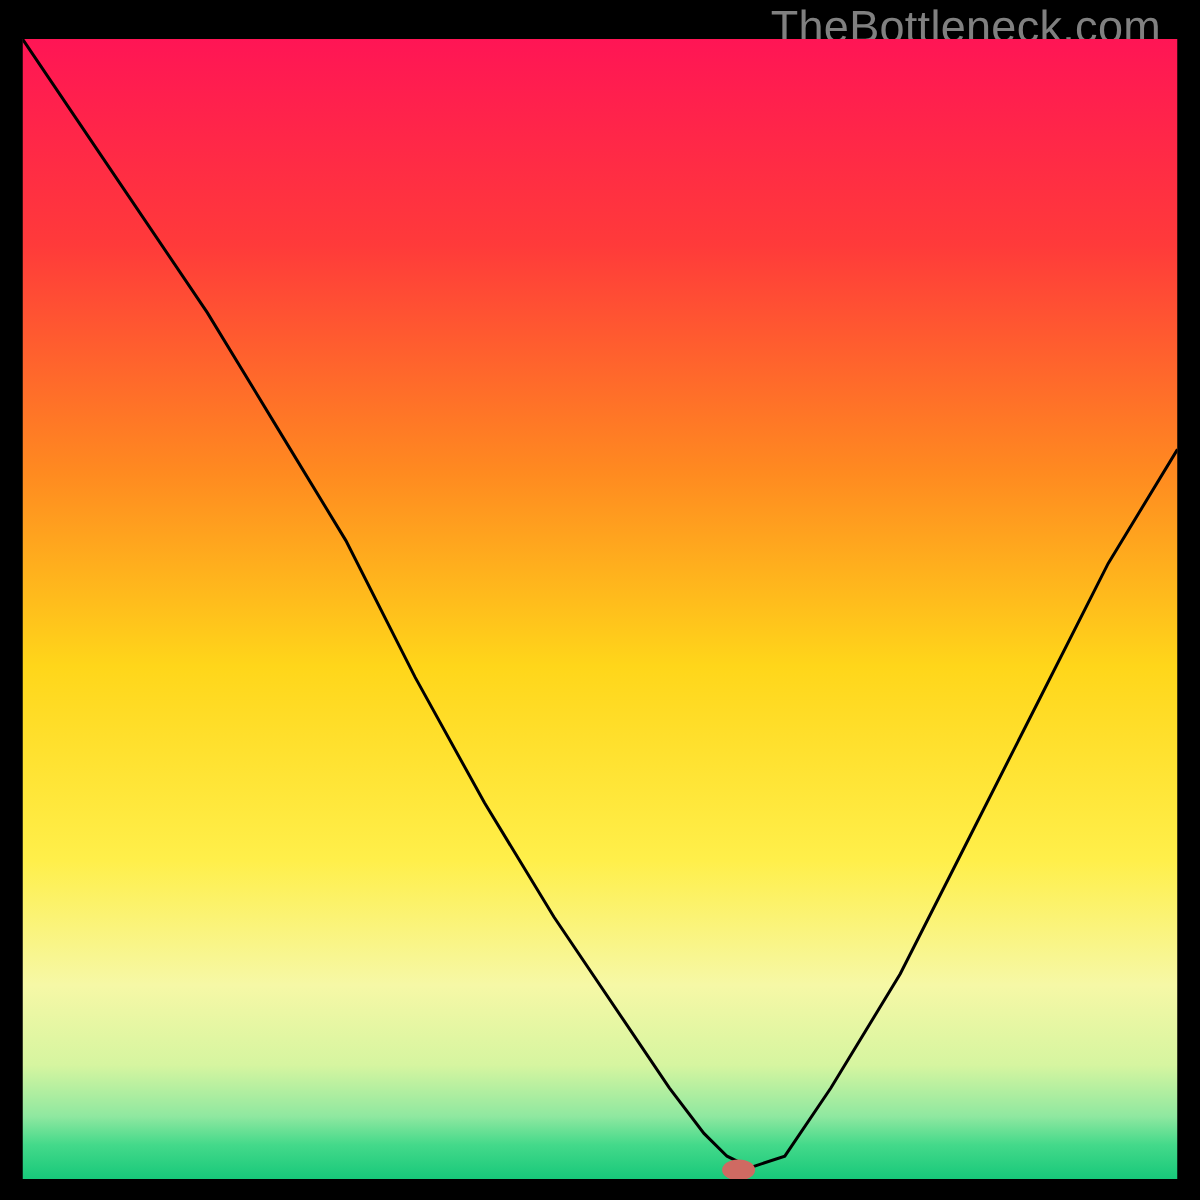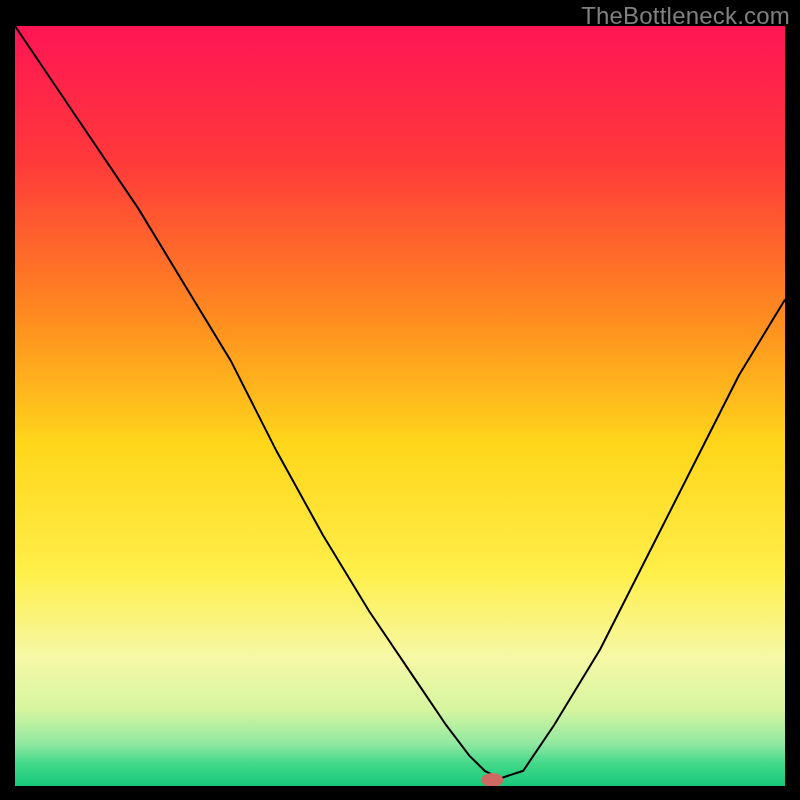--- a/index.html
+++ b/index.html
@@ -26,23 +26,23 @@
     
   }
   .gradient-layer, .curve-layer, .marker-layer {
     position: absolute;
     left: 0; top: 0;
     width: 100%; height: 100%;
   }
   .watermark {
     position: absolute;
     top: 2px;
-    right: 10px;
+    right: 26px;
     color: #808080;
-    font-size: 24px;
+    font-size: 30px;
     font-weight: 400;
     letter-spacing: 0.2px;
     user-select: none;
   }
 </style>
 </head>
 <body>
 
 <div class="outer">
   <div class="watermark">TheBottleneck.com</div>

